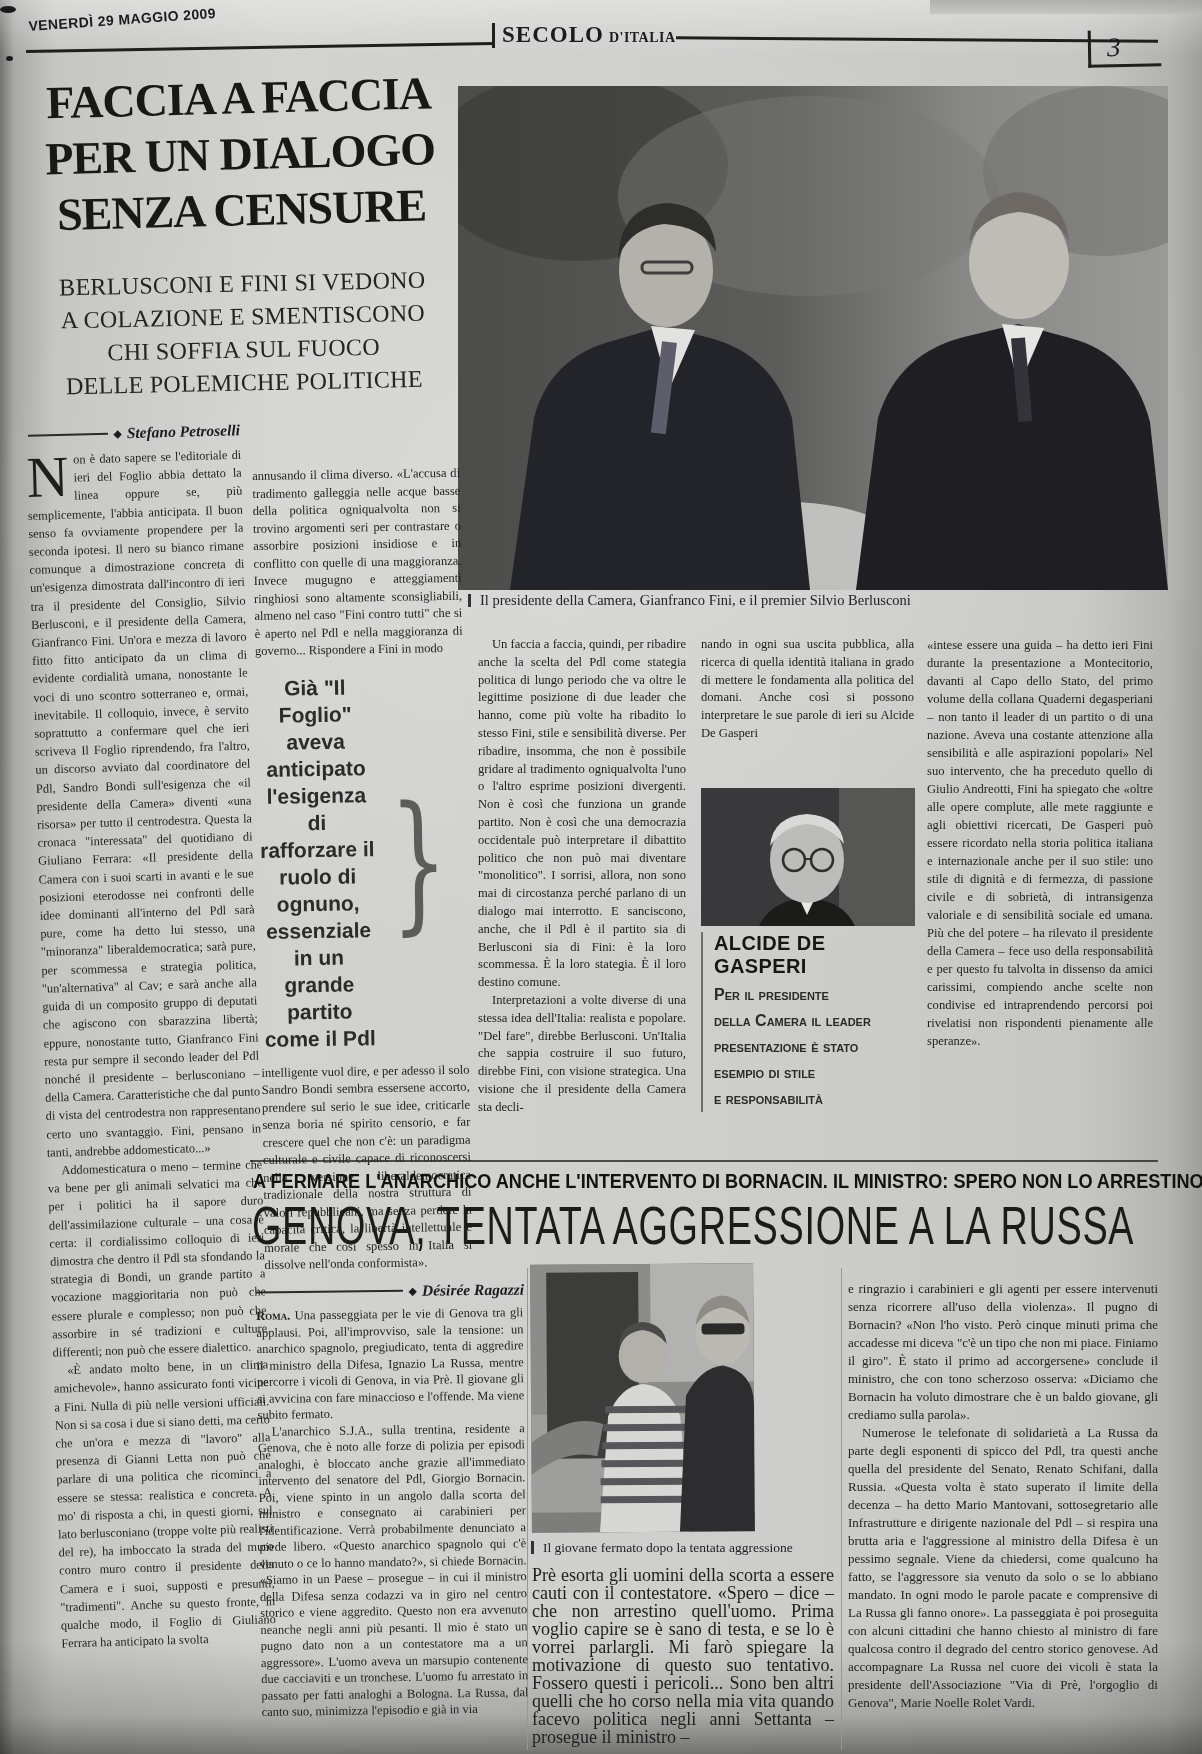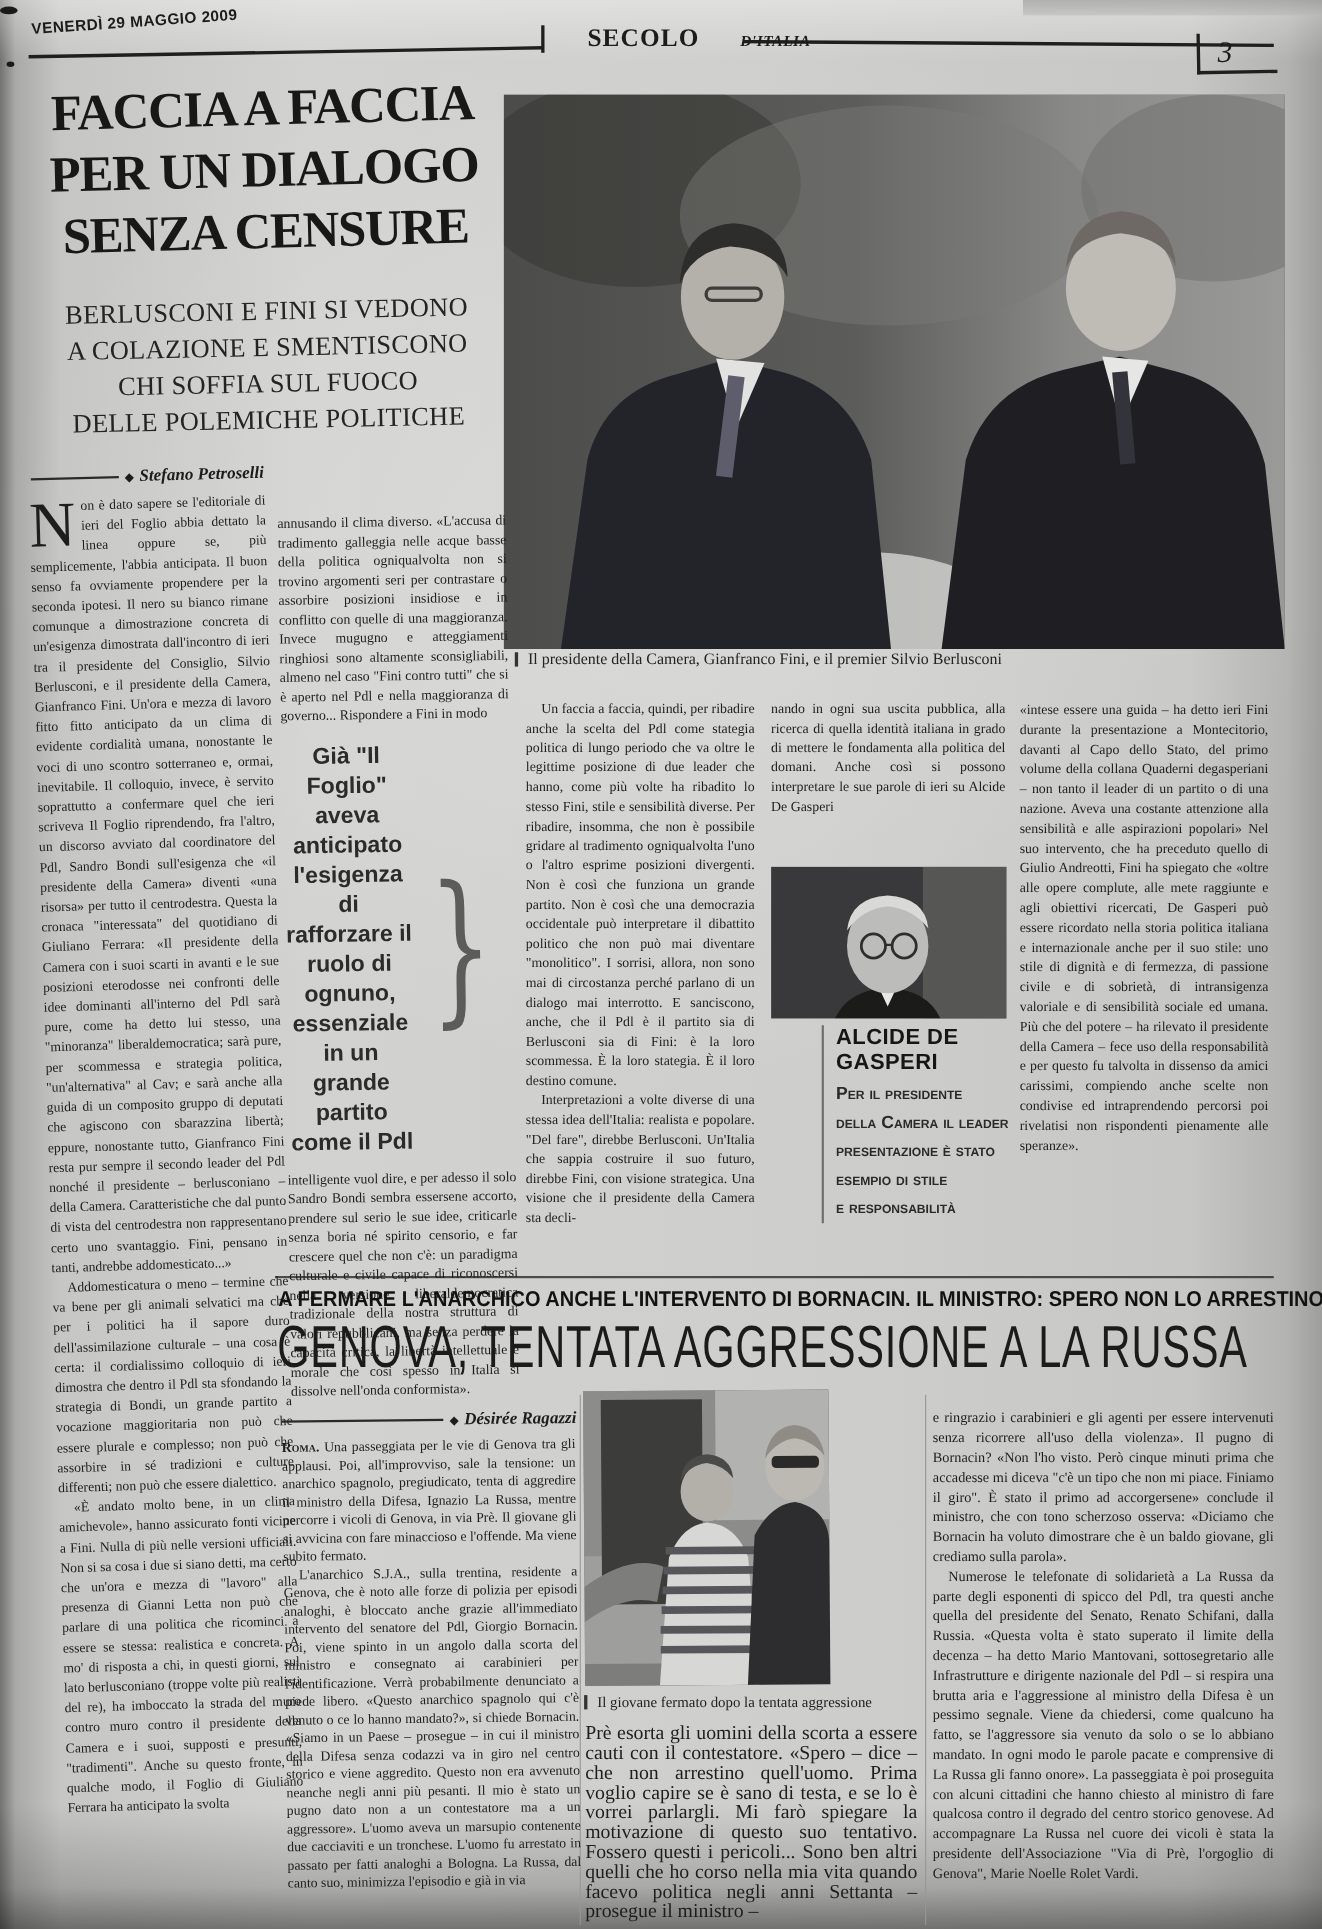--- a/index.html
+++ b/index.html
@@ -15,21 +15,21 @@
   .abs{position:absolute;}
   
   .artifact{background:#1a1a1a;border-radius:50%;}
   .topband{background:linear-gradient(180deg,#8d8d8b,#b9b9b7);opacity:.55;}
   
   .rule{background:#1f1f1d;}
   .date{font-family:"Liberation Sans",sans-serif;font-weight:bold;font-size:14px;letter-spacing:.4px;transform:rotate(-4deg);transform-origin:left top;white-space:nowrap;}
   .masthead{display:flex;align-items:baseline;white-space:nowrap;}
   .masthead .bar{display:inline-block;width:3px;height:25px;background:#1f1f1d;margin-right:7px;align-self:center;}
   .mh-main{font-weight:bold;font-size:23px;letter-spacing:1px;}
-  .mh-sub{font-weight:bold;font-size:14px;margin-left:5px;letter-spacing:.5px;font-style:italic;}
+  .mh-sub{font-weight:bold;font-size:14px;margin-left:5px;letter-spacing:.5px;}
   .pagebox{width:54px;height:34px;border-left:3px solid #1f1f1d;border-bottom:3px solid #1f1f1d;font-style:italic;font-size:27px;padding-left:16px;line-height:34px;transform:rotate(-1deg);}
   
   .hl1{width:432px;text-align:center;font-weight:bold;font-size:46px;line-height:56px;letter-spacing:-1px;white-space:pre-line;transform:rotate(-1.5deg);transform-origin:left top;color:#181816;}
   .deck{width:424px;text-align:center;font-size:24px;line-height:33px;white-space:pre-line;letter-spacing:.3px;transform:rotate(-1.2deg);transform-origin:left top;color:#242422;}
   .byline{display:flex;align-items:center;white-space:nowrap;}
   .byline .brule{flex:1;height:2px;background:#2a2a28;margin-right:5px;}
   .byline .bmark{font-size:11px;margin:0 5px 0 0;}
   .byline .bname{font-style:italic;font-weight:bold;font-size:15.5px;}
   .photo-frame{overflow:hidden;background:#777;}
   .photo-frame svg{display:block;width:100%;height:100%;}
@@ -62,21 +62,21 @@
 
   <div class="abs artifact" style="left:0;top:6px;width:16px;height:7px;"></div>
   <div class="abs artifact" style="left:6px;top:56px;width:7px;height:5px;"></div>
   <div class="abs topband" style="left:930px;top:0;width:272px;height:14px;"></div>
 
   <div class="abs rule" style="left:26px;top:46px;width:468px;height:3px;transform:rotate(-1deg);"></div>
   <div class="abs rule" style="left:676px;top:38px;width:482px;height:3px;transform:rotate(.4deg);"></div>
 
   <div class="abs date" style="left:28px;top:18px;">VENERDÌ 29 MAGGIO 2009</div>
 
-  <div class="abs masthead" style="left:492px;top:22px;gap:32px;">
+  <div class="abs masthead" style="left:492px;top:22px;">
     <span class="bar"></span>
     <span class="mh-main">SECOLO</span>
     <span class="mh-sub">D'ITALIA</span>
   </div>
 
   <div class="abs pagebox" style="left:1088px;top:30px;">3</div>
 
   <div class="abs hl1" style="left:22px;top:76px;">FACCIA A FACCIA
 PER UN DIALOGO
 SENZA CENSURE</div>
@@ -156,21 +156,21 @@
       <rect x="138" y="0" width="76" height="138" fill="#565654"></rect>
       <path d="M58 138 Q70 112 106 110 Q142 112 154 138 Z" fill="#1b1b19"></path>
       <path d="M99 112 L106 127 L113 112 Z" fill="#e8e8e6"></path>
       <ellipse cx="106" cy="72" rx="37" ry="43" fill="#bcbcba"></ellipse>
       <path d="M69 58 Q72 28 106 26 Q140 28 143 56 Q129 38 106 36 Q83 38 69 58 Z" fill="#d9d9d7"></path>
       <circle cx="93" cy="72" r="11" fill="none" stroke="#2e2e2c" stroke-width="2.5"></circle>
       <circle cx="121" cy="72" r="11" fill="none" stroke="#2e2e2c" stroke-width="2.5"></circle>
       <line x1="104" y1="71" x2="110" y2="71" stroke="#2e2e2c" stroke-width="2"></line>
     </svg>
   </div>
-  <div class="abs dg-panel" style="left:701px;top:932px;width:205px;margin-left:46px;">
+  <div class="abs dg-panel" style="left:701px;top:932px;width:205px;">
     <div class="dg-title">ALCIDE DE GASPERI</div>
     <div class="dg-cap">Per il presidente
 della Camera il leader
 presentazione è stato
 esempio di stile
 e responsabilità</div>
   </div>
 
   <div class="abs bodycol" style="left:927px;top:636px;width:226px;line-height:18px;">
     <p>«intese essere una guida – ha detto ieri Fini durante la presentazione a Montecitorio, davanti al Capo dello Stato, del primo volume della collana Quaderni degasperiani – non tanto il leader di un partito o di una nazione. Aveva una costante attenzione alla sensibilità e alle aspirazioni popolari» Nel suo intervento, che ha preceduto quello di Giulio Andreotti, Fini ha spiegato che «oltre alle opere complute, alle mete raggiunte e agli obiettivi ricercati, De Gasperi può essere ricordato nella storia politica italiana e internazionale anche per il suo stile: uno stile di dignità e di fermezza, di passione civile e di sobrietà, di intransigenza valoriale e di sensibilità sociale ed umana. Più che del potere – ha rilevato il presidente della Camera – fece uso della responsabilità e per questo fu talvolta in dissenso da amici carissimi, compiendo anche scelte non condivise ed intraprendendo percorsi poi rivelatisi non rispondenti pienamente alle speranze».</p>

